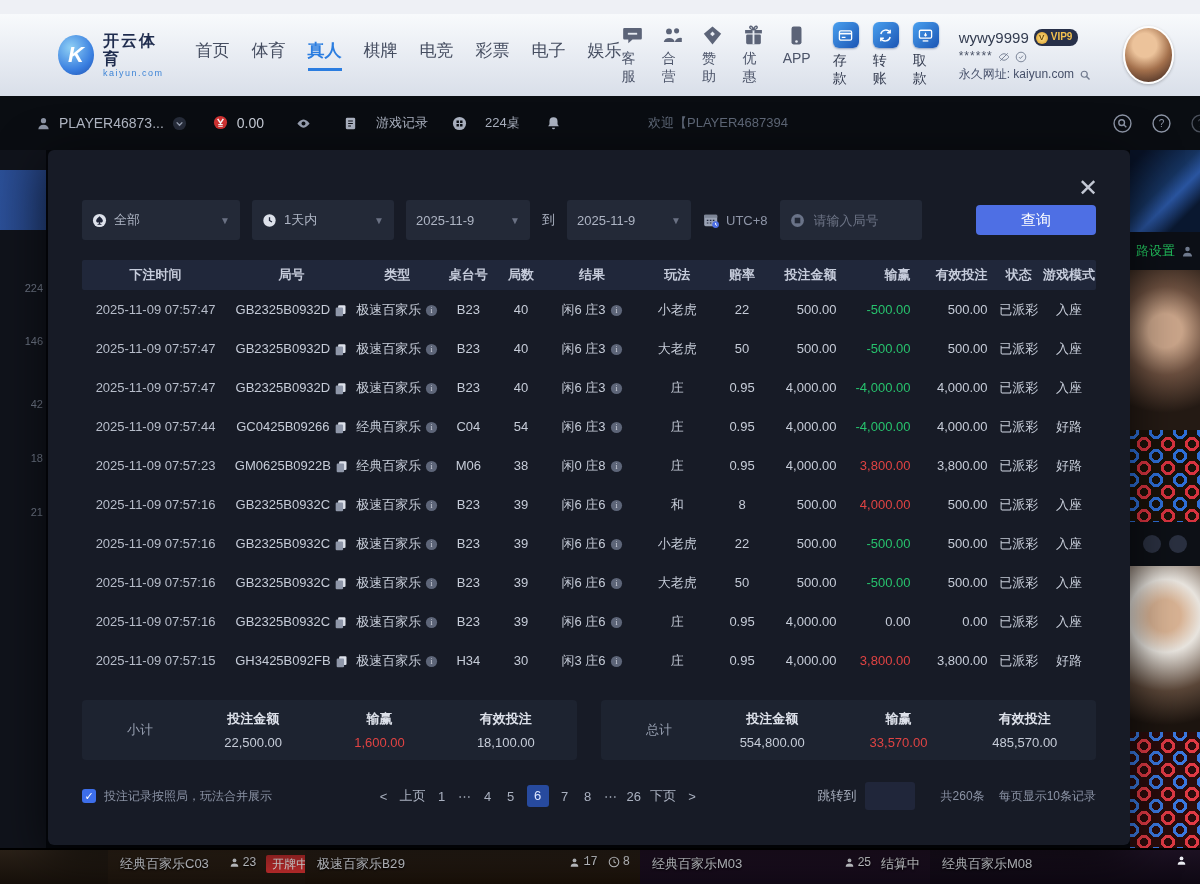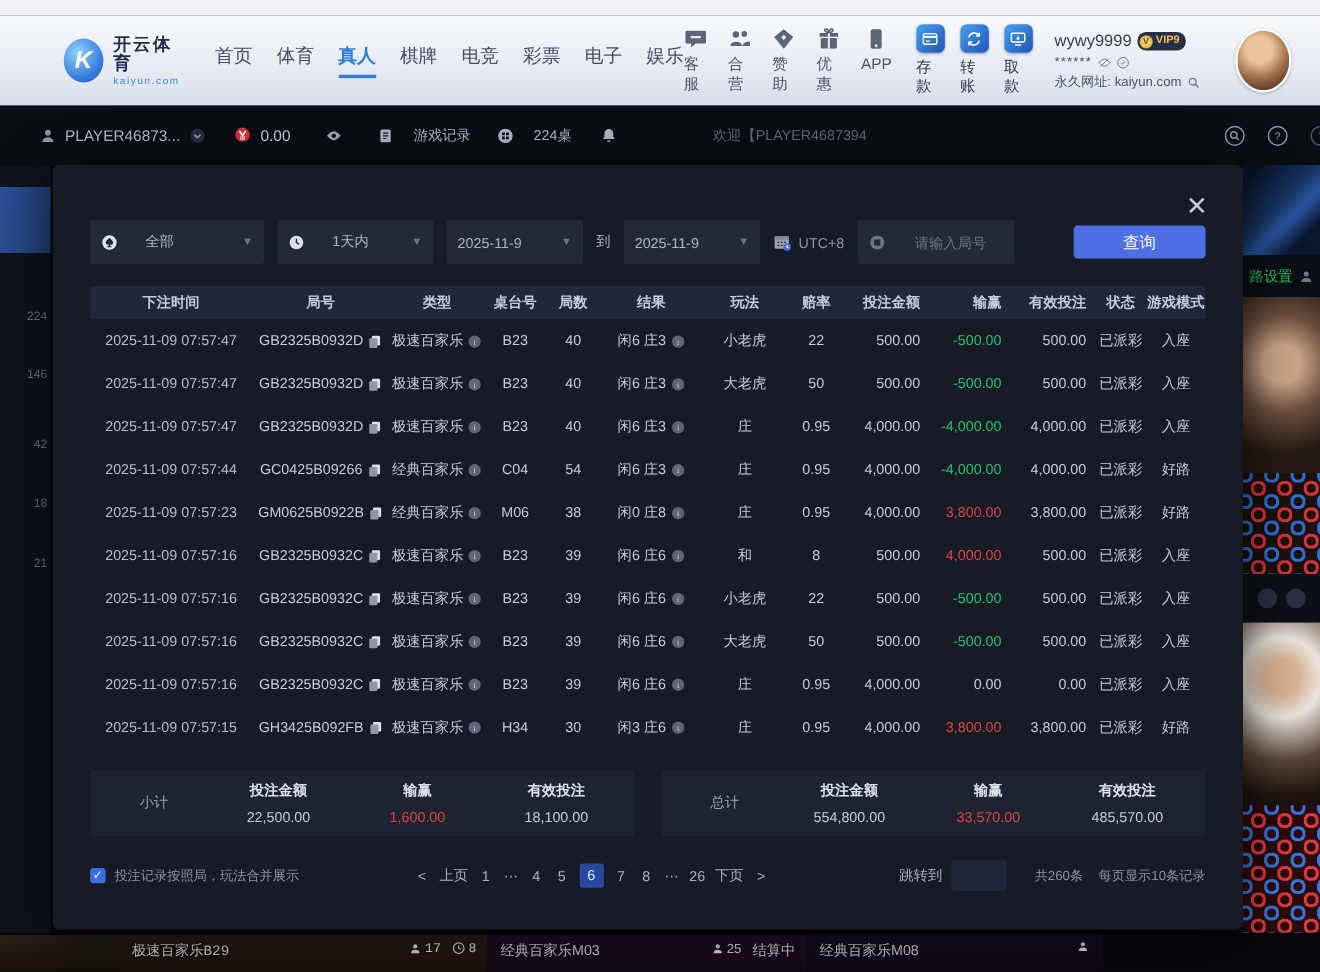--- a/index.html
+++ b/index.html
@@ -96,21 +96,21 @@
          box-shadow:0 12px 50px rgba(0,0,0,.65);padding:26px 34px 0;box-sizing:border-box;z-index:5;}
   .tabs{display:flex;gap:38px;align-items:flex-end;}
   .tab{font-size:20px;color:#7b8293;cursor:pointer;position:relative;padding-bottom:11px;}
   .tab.active{color:#f0f2f7;font-weight:bold;}
   .tab.active::after{content:"";position:absolute;left:50%;transform:translateX(-50%);bottom:0;width:44px;height:3px;
                      background:#3d6eea;border-radius:2px;}
   .close{position:absolute;top:26px;right:32px;font-size:24px;color:#c3c8d4;cursor:pointer;line-height:1;}
 
   .filters{display:flex;align-items:center;gap:12px;margin-top:24px;}
   .fctl{height:40px;background:#232937;border-radius:3px;display:flex;align-items:center;padding:0 10px;
-        color:#aeb5c4;font-size:13px;gap:25px;box-sizing:border-box;cursor:pointer;}
+        color:#aeb5c4;font-size:13px;gap:7px;box-sizing:border-box;cursor:pointer;}
   .fctl svg{width:15px;height:15px;flex:none;}
   .caret{margin-left:auto;color:#6a7183;font-size:10px;}
   .f-cat{width:158px;} .f-range{width:142px;} .f-date{width:124px;}
   .tolabel{color:#aeb5c4;font-size:13px;}
   .utc{display:flex;gap:6px;color:#8f96a8;font-size:13px;align-items:center;}
   .utc svg{width:17px;height:17px;}
   .f-round{width:142px;}
   .f-round input{background:transparent;border:none;outline:none;color:#aeb5c4;font-size:13px;width:100px;
                  font-family:"Liberation Sans",sans-serif;}
   .f-round input::placeholder{color:#6d7486;}
@@ -400,20 +400,34 @@
     <div class="rs-badges">
         <i></i>
         <i></i>
       </div>
     <div class="rs-dealer2"></div>
     <div class="rs-beads2"></div>
   </aside>
 
   <div class="bottomstrip" id="bottom-strip">
       <div class="seg" style="width: 108px; background: linear-gradient(rgb(42, 33, 24), rgb(22, 16, 10));"></div>
+      <div class="seg" style="width: 197px; background: linear-gradient(rgb(51, 38, 26), rgb(26, 18, 11));">
+        <span class="name">经典百家乐C03</span>
+        <span class="spacer"></span>
+        <span class="pcount">
+          <span>
+            <svg viewBox="0 0 16 16">
+              <circle cx="8" cy="5" r="2.8"></circle>
+              <path d="M2.5 14a5.5 4.6 0 0 1 11 0z"></path>
+            </svg>
+          </span>
+          <span>23</span>
+        </span>
+        <span class="badge-red">开牌中</span>
+      </div>
       <div class="seg" style="width: 335px; background: linear-gradient(rgb(46, 35, 26), rgb(25, 16, 8)); font-family: Liberation Mono, monospace;">
         <span class="name">极速百家乐B29</span>
         <span class="spacer"></span>
         <span class="pcount">
           <span>
             <svg viewBox="0 0 16 16">
               <circle cx="8" cy="5" r="2.8"></circle>
               <path d="M2.5 14a5.5 4.6 0 0 1 11 0z"></path>
             </svg>
           </span>

